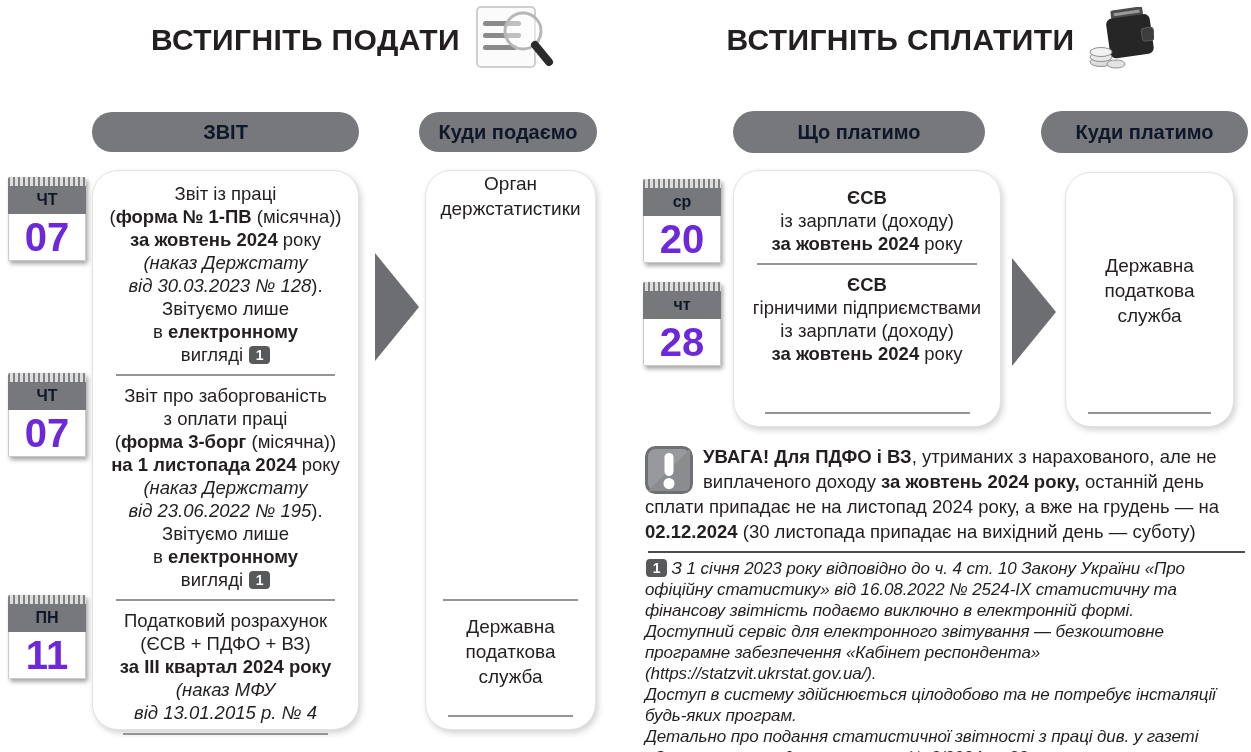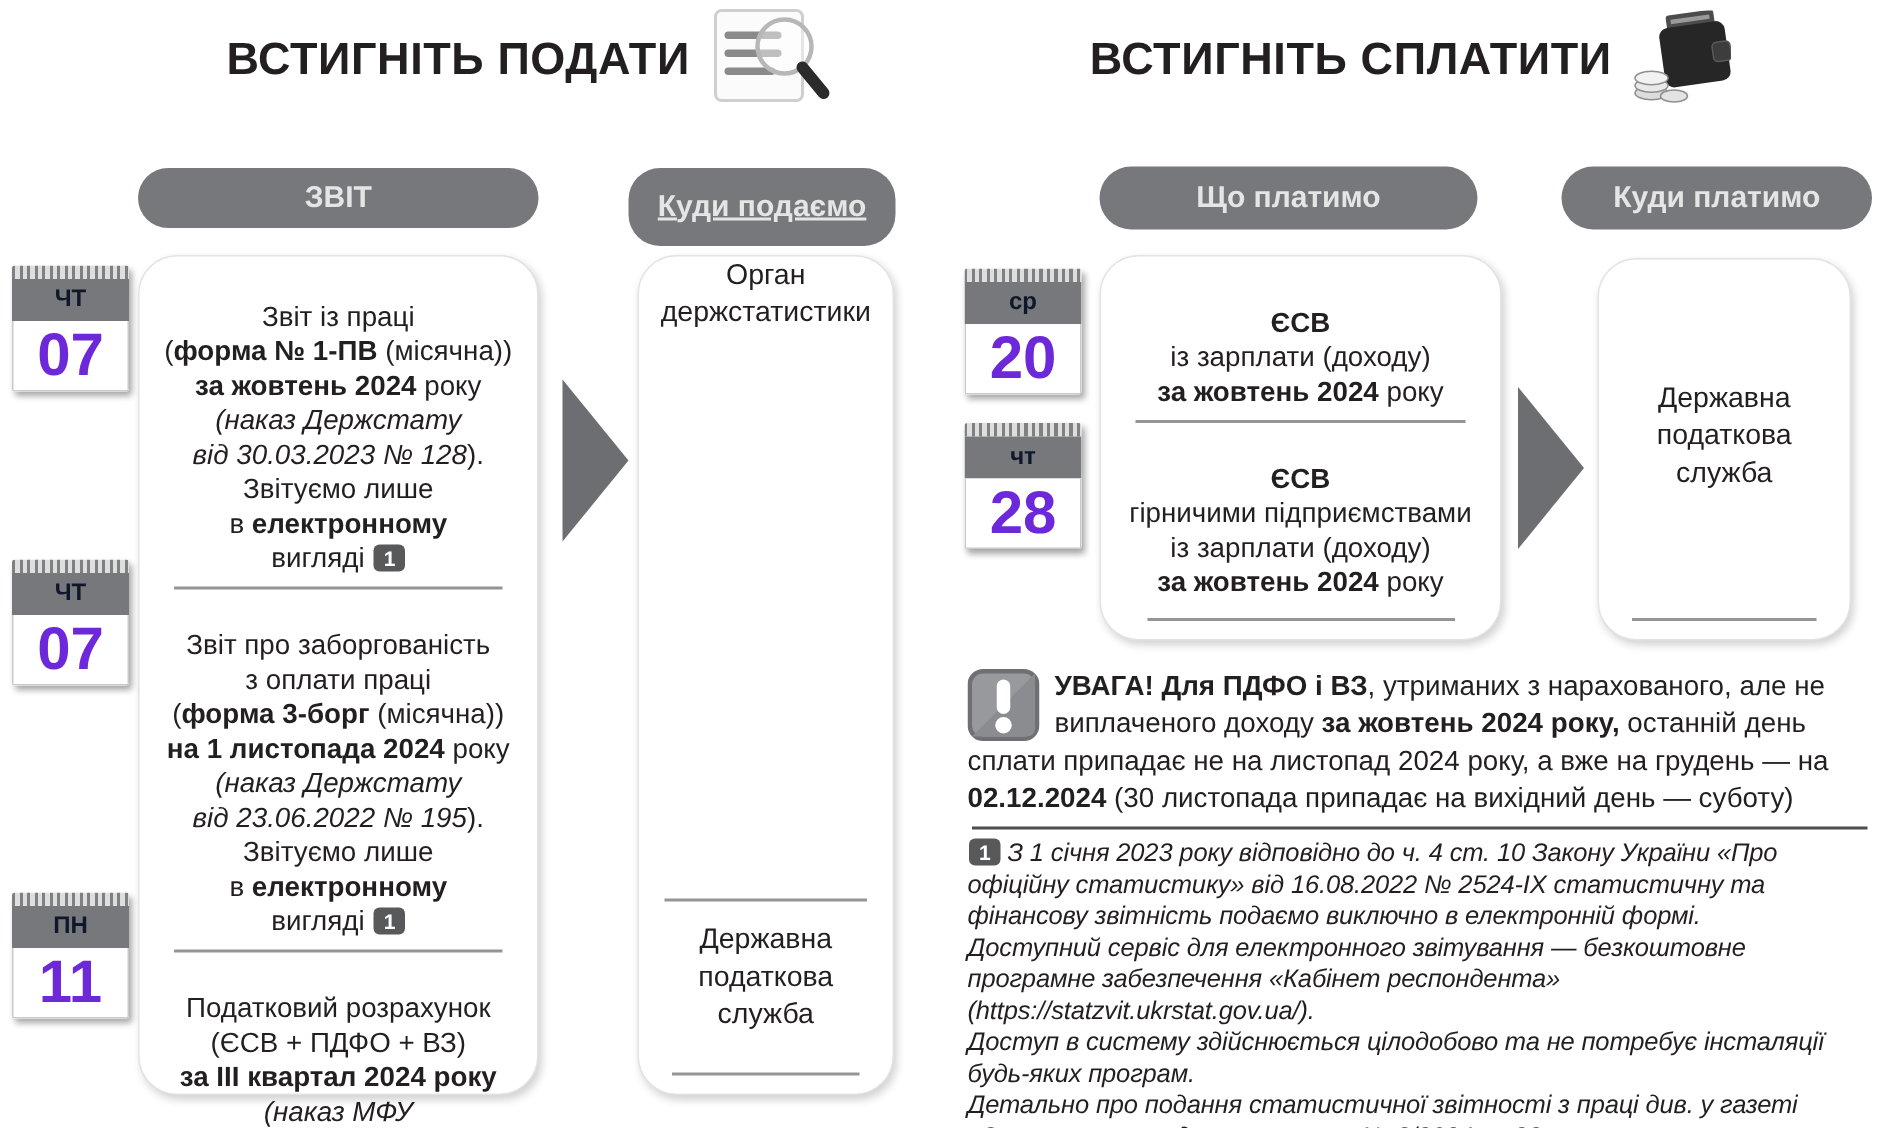--- a/index.html
+++ b/index.html
@@ -6,37 +6,37 @@
   .canvas{position:relative;width:1251px;height:752px;background:#fff;overflow:hidden;
           font-family:"Liberation Sans","DejaVu Sans",sans-serif;color:#231f20;}
 
   
   .title-wrap{position:absolute;top:4px;height:72px;display:flex;align-items:center;justify-content:center;gap:14px;}
   .title-wrap.left{left:0;width:625px;padding-left:46px;box-sizing:border-box;}
   .title-wrap.right{left:640px;width:611px;padding-right:46px;box-sizing:border-box;}
   .big-title{font-size:30px;font-weight:700;letter-spacing:.4px;white-space:nowrap;margin-left:36px;}
 
   
-  .pill{position:absolute;background:#77787b;color:#e5e5e5;font-weight:700;font-size:20px;
+  .pill{position:absolute;background:#77787b;color:#0f172a;font-weight:700;font-size:20px;
         display:flex;align-items:center;justify-content:center;border-radius:21px;}
   #pill-zvit{left:92px;top:112px;width:267px;height:40px;}
-  #pill-kudy-podaemo{left:419px;top:112px;width:178px;height:52px;text-decoration:underline;}
+  #pill-kudy-podaemo{left:419px;top:112px;width:178px;height:40px;}
   #pill-shcho-platymo{left:733px;top:111px;width:252px;height:42px;}
   #pill-kudy-platymo{left:1041px;top:111px;width:207px;height:42px;}
 
   
   .card{position:absolute;background:#fff;border:1px solid #e3e3e3;border-radius:26px;
         box-shadow:2px 3px 6px rgba(0,0,0,.18);box-sizing:border-box;
         display:flex;flex-direction:column;}
   #card-reports{left:92px;top:170px;width:267px;height:560px;padding:8px 8px 10px;}
   #card-dest-podaty{left:425px;top:170px;width:171px;height:560px;padding:0 8px;}
   #card-payments{left:733px;top:170px;width:268px;height:257px;padding:12px 8px 0;justify-content:center;}
   #card-dest-platyty{left:1065px;top:172px;width:169px;height:255px;padding:0 8px;}
 
-  .section{text-align:center;font-size:18.5px;line-height:23px;padding:3px 0;margin-top:17px;}
+  .section{text-align:center;font-size:18.5px;line-height:23px;padding:3px 0;}
   .rich-line{white-space:nowrap;}
   .flow .rich-line{white-space:normal;}
   .b{font-weight:700;}
   .i{font-style:italic;}
   .rule{height:2px;background:#939598;width:88%;margin:5px auto;flex:0 0 auto;}
   .end-line{height:2px;background:#939598;width:82%;margin:6px auto 0;flex:0 0 auto;}
   .end-line.push{margin-top:auto;margin-bottom:12px;}
 
   .dest-text{text-align:center;font-size:19px;line-height:25px;white-space:pre-line;}
   .dest-top{}

